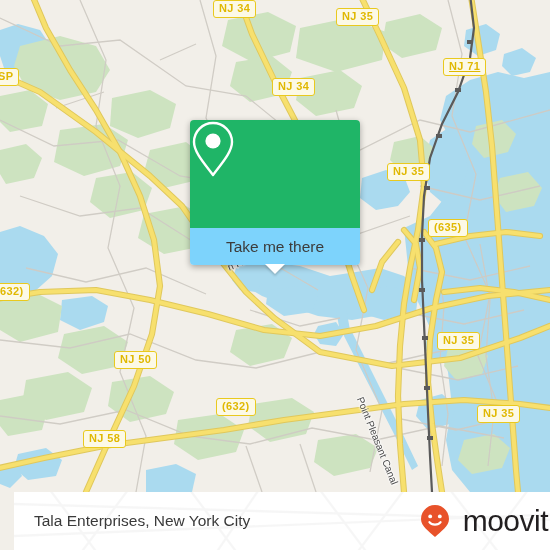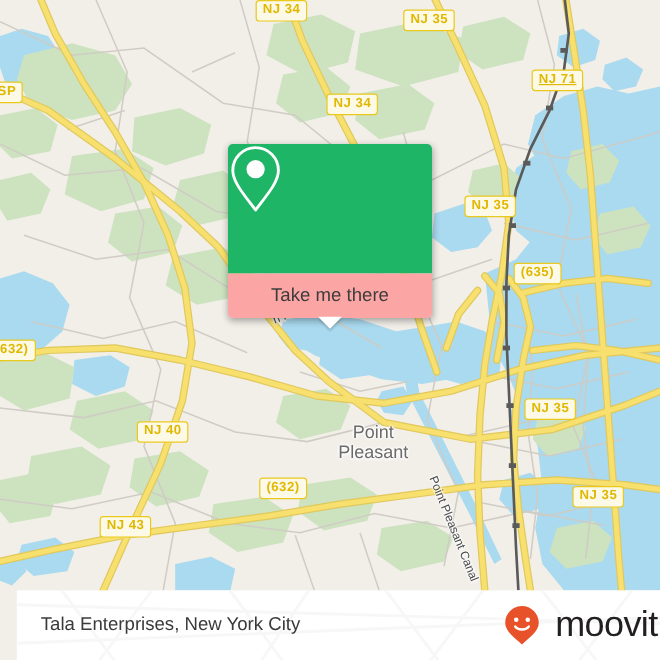--- a/index.html
+++ b/index.html
@@ -63,21 +63,21 @@
     z-index: 40;
   }
   #card-top {
     height: 108px;
     background: #1FB567;
     border-radius: 4px 4px 0 0;
     display: flex; align-items: center; justify-content: center;
   }
   #card-bottom {
     height: 37px;
-    background: #fca5a5;
+    background: #7dd3fc;
     border-radius: 0 0 4px 4px;
     display: flex; align-items: center; justify-content: center;
     position: relative;
   }
   #card-label { color: #3C3C3C; font-size: 15.5px; }
   #card-tail {
     position: absolute;
     left: 50%; margin-left: -10px; bottom: -9px;
     width: 0; height: 0;
     border-left: 10px solid transparent;
@@ -272,39 +272,37 @@
             <rect x="419" y="288" width="6" height="4"></rect>
             <rect x="422" y="336" width="6" height="4"></rect>
             <rect x="424" y="386" width="6" height="4"></rect>
             <rect x="427" y="436" width="6" height="4"></rect>
           </g>
         </g>
 
       </g>
     </svg>
 
-    <div class="placelabel" style="left:268px; top:352px; width:86px;">Point
-Pleasant</div>
 
     <div class="waterlabel" style="left:228px; top:262px; transform:rotate(-22deg); transform-origin:left center;">n River</div>
     <div class="waterlabel" style="left:360px; top:392px; transform:rotate(68deg); transform-origin:left center;">Point Pleasant Canal</div>
 
     <div class="shield" style="left:-8px;  top:68px;">SP</div>
     <div class="shield" style="left:213px; top:0px;">NJ 34</div>
     <div class="shield" style="left:336px; top:8px;">NJ 35</div>
     <div class="shield" style="left:443px; top:58px;text-decoration:underline;">NJ 71</div>
     <div class="shield" style="left:272px; top:78px;">NJ 34</div>
     <div class="shield" style="left:387px; top:163px;">NJ 35</div>
     <div class="shield" style="left:428px; top:219px;">(635)</div>
     <div class="shield" style="left:-10px; top:283px;">(632)</div>
     <div class="shield" style="left:437px; top:332px;">NJ 35</div>
-    <div class="shield" style="left:114px; top:351px;">NJ 40</div>
+    <div class="shield" style="left:114px; top:351px;">NJ 50</div>
     <div class="shield" style="left:216px; top:398px;">(632)</div>
     <div class="shield" style="left:477px; top:405px;">NJ 35</div>
-    <div class="shield" style="left:83px;  top:430px;">NJ 43</div>
+    <div class="shield" style="left:83px;  top:430px;">NJ 58</div>
 
     <div id="card">
       <div id="card-top">
         <svg width="46" height="58" viewBox="0 0 46 58">
           <path d="M23,3 C12.5,3 4,11.5 4,22 C4,32 14,43 23,55 C32,43 42,32 42,22 C42,11.5 33.5,3 23,3 Z" fill="none" stroke="#FFFFFF" stroke-width="2.4" stroke-linejoin="round"></path>
           <circle cx="23" cy="21" r="7.6" fill="#FFFFFF"></circle>
         </svg>
       </div>
       <div id="card-bottom">
         <span id="card-label">Take me there</span>

